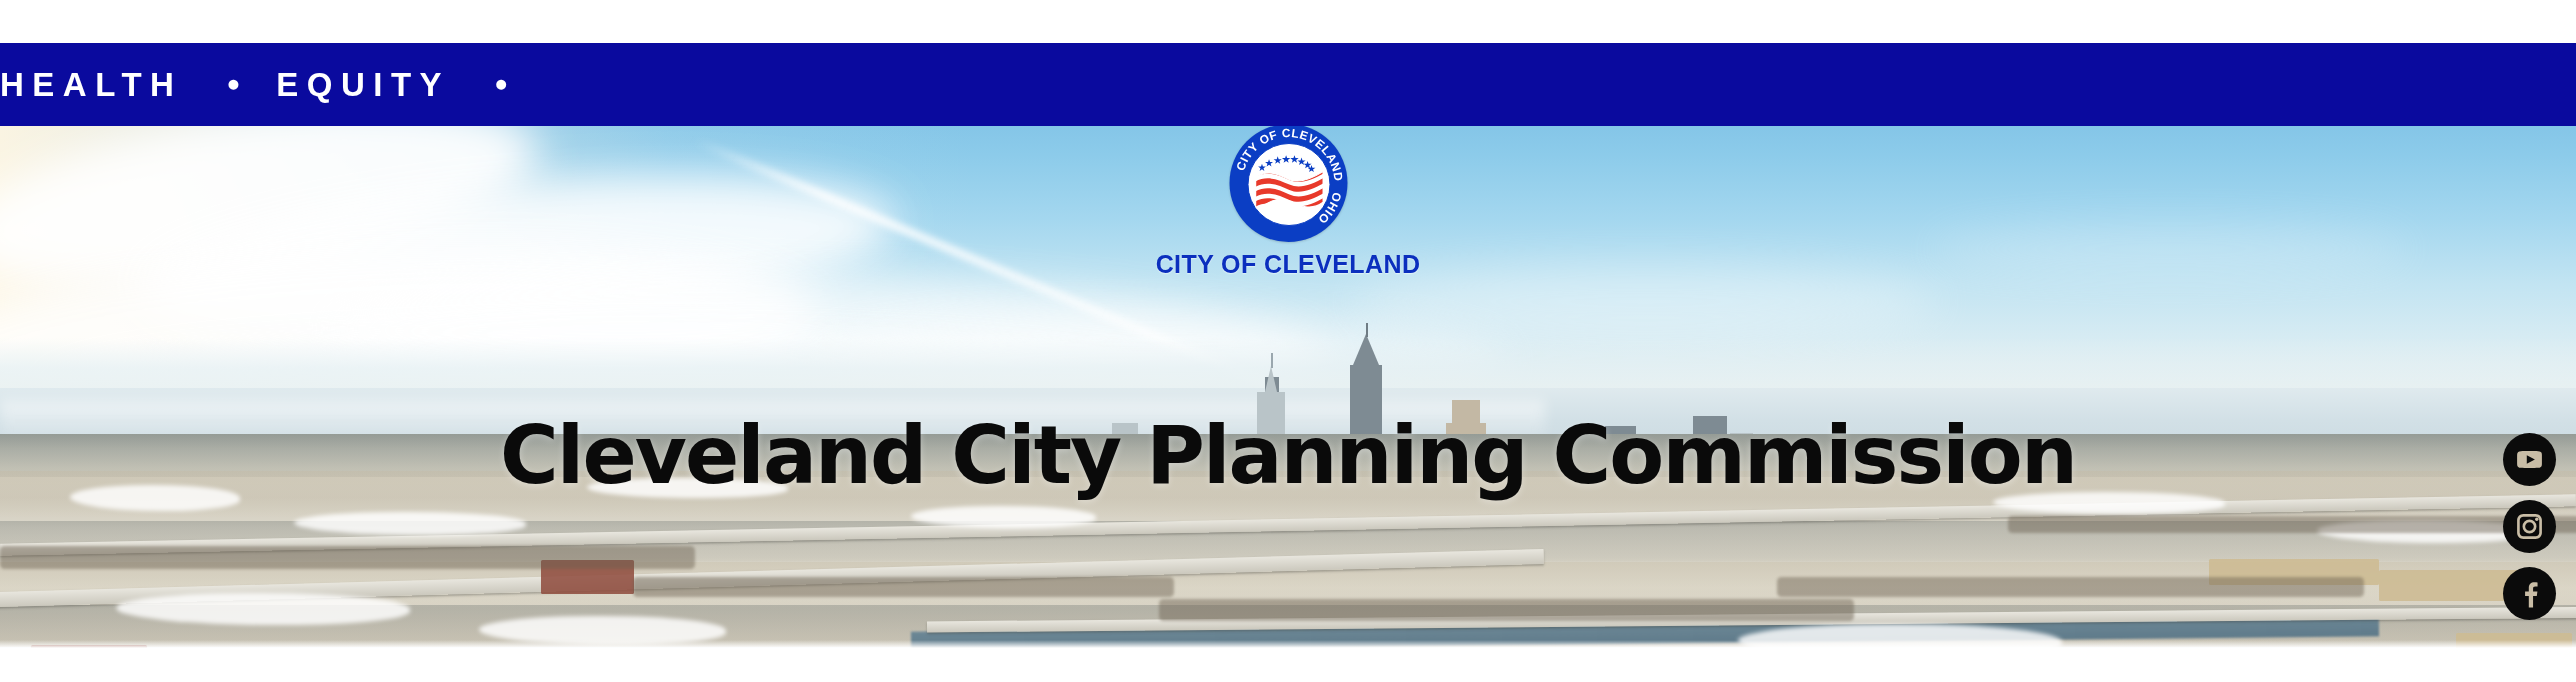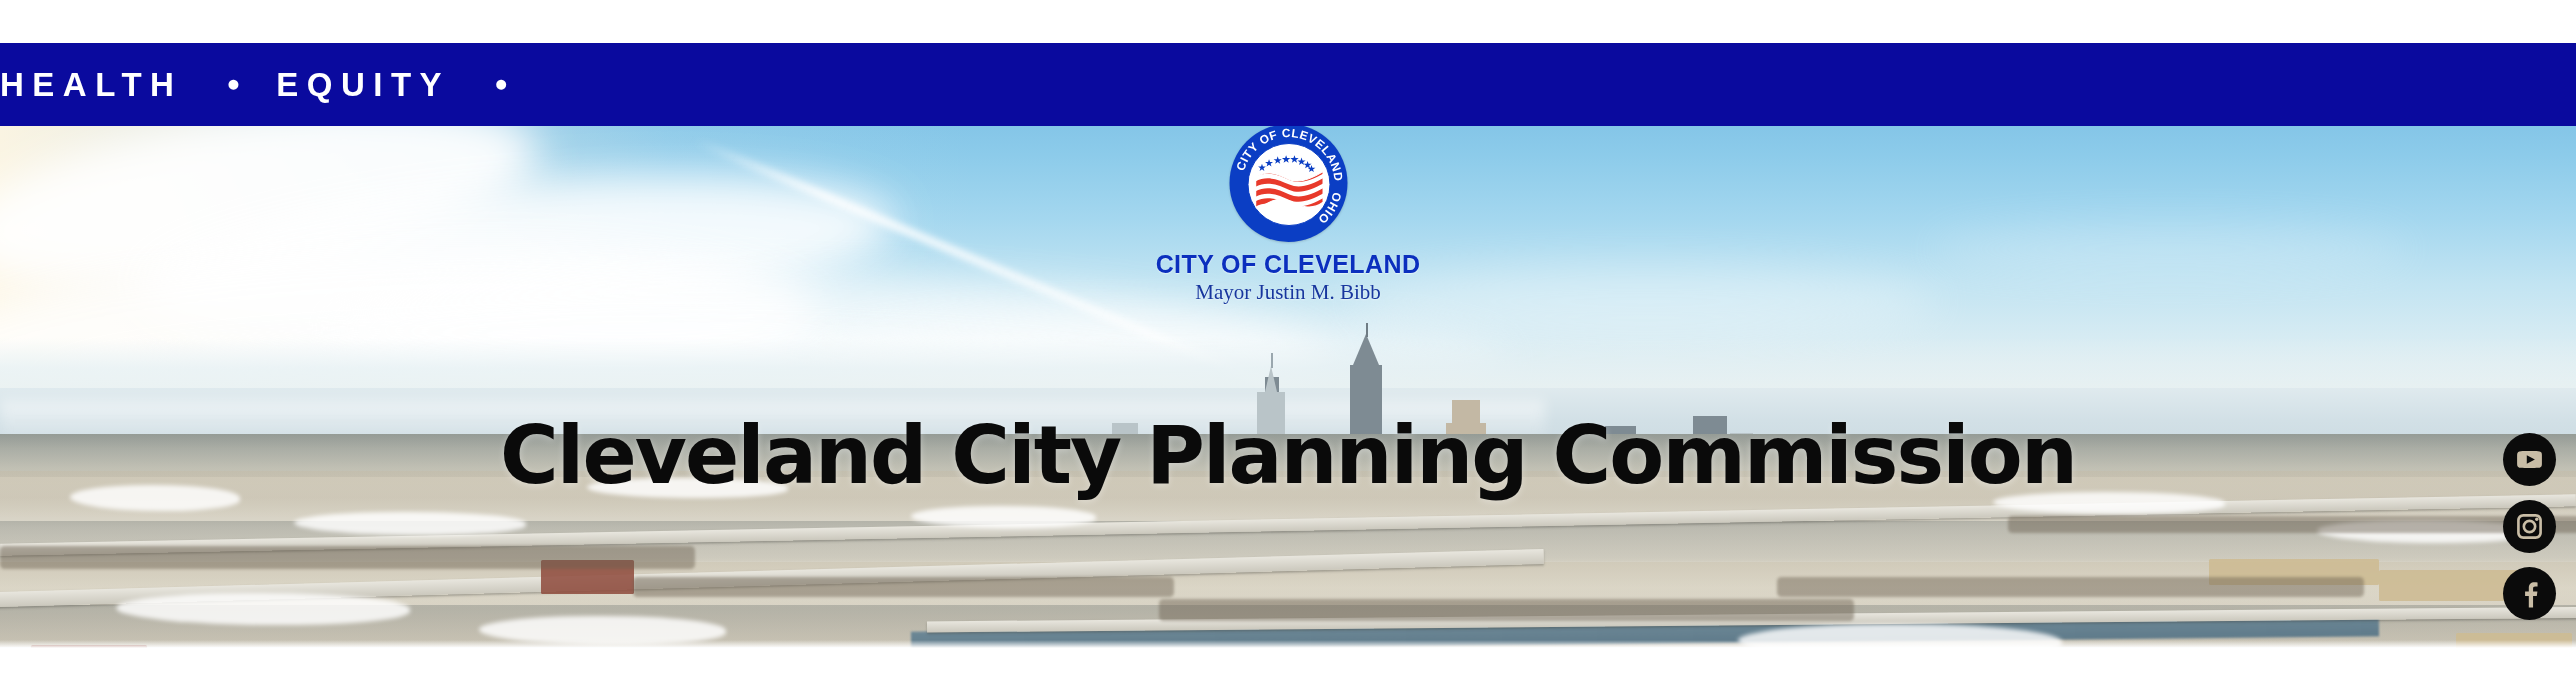--- a/index.html
+++ b/index.html
@@ -413,21 +413,20 @@
             <path d="M0,34 C18,22 34,30 48,36 C62,42 78,36 95,26 L95,33 C78,43 62,49 48,43 C34,37 18,29 0,41 Z" fill="#e8392b"></path>
             <path d="M0,47 C18,35 34,43 48,49 C62,55 78,49 95,39 L95,46 C78,56 62,62 48,56 C34,50 18,42 0,54 Z" fill="#e8392b"></path>
           </g>
           <path d="M4,14 C20,2 34,10 47,16 C60,22 76,16 92,6
                    L92,46 C76,58 60,50 47,44 C34,38 20,46 4,56 Z" fill="none" stroke="#ffffff" stroke-width="1.4"></path>
         </svg>
       </div>
     </div>
 
     <div id="wordmark">CITY OF CLEVELAND</div>
-    <div id="mayorline">Mayor Justin M. Bibb</div>
   </div>
 
   <div id="headline">
     <div id="headline-text">Cleveland City Planning Commission</div>
   </div>
 
   <div id="social-rail">
 
     <div class="social">
       <svg width="31" height="31" viewBox="0 0 40 40">

